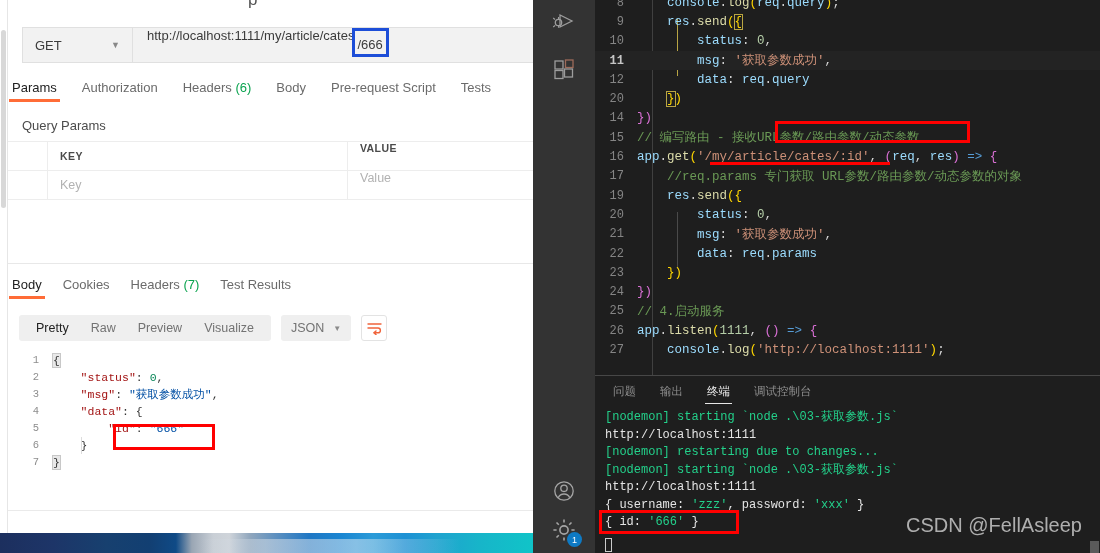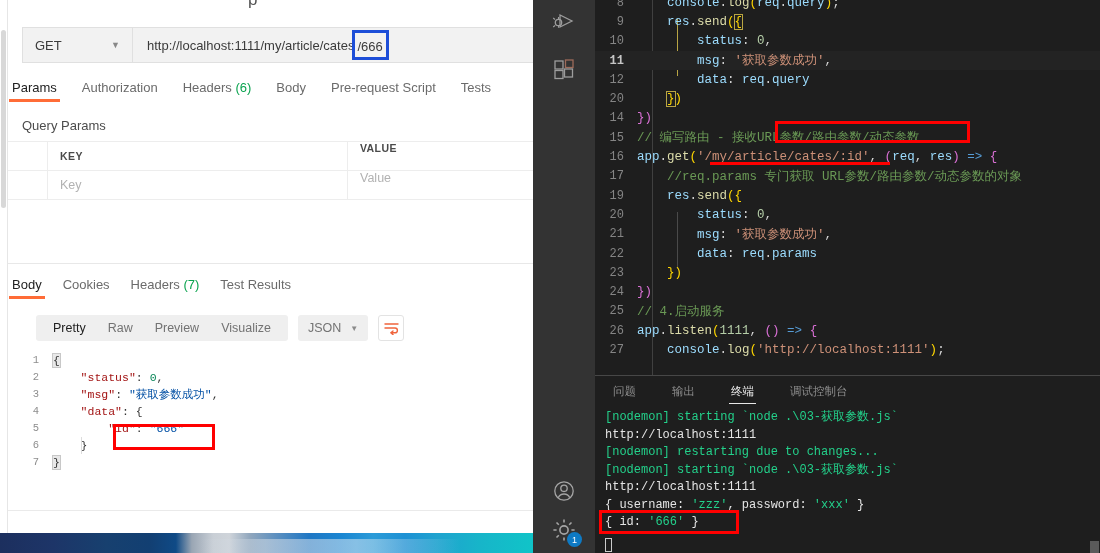--- a/index.html
+++ b/index.html
@@ -36,21 +36,21 @@
     position:absolute; left:22px; top:27px; width:512px; height:36px;
     display:flex; border:1px solid #e0e0e0; background:#f2f2f2;
   }
   .method-box {
     width:110px; border-right:1px solid #e0e0e0;
     display:flex; align-items:center; justify-content:space-between;
     padding:0 12px; font-size:13px; color:#3b3b3b;
   }
   .method-caret{ font-size:9px; color:#888; }
   .url-box {
-    flex:1; display:flex; align-items:center; padding-left:14px;
+    flex:1; display:flex; align-items:flex-start; padding-left:14px;
     font-size:13px; color:#3b3b3b; position:relative; white-space:nowrap;
   }
   .url-hl {
     border:3px solid #1d4ed8; padding:7px 3px 2px 2px;
     margin-left:-2px; line-height:1.1;
   }
 
   
   .req-tabs {
     position:absolute; left:12px; top:80px; width:522px; height:28px;
@@ -95,21 +95,21 @@
     display:flex; align-items:flex-start; font-size:13px;
   }
   .resp-tab{ color:#6b6b6b; margin-right:21px; position:relative; padding-bottom:7px;
              cursor:pointer; white-space:nowrap;}
   .resp-tab.active{ color:#212121; }
   .resp-tab.active:after{
     content:""; position:absolute; left:-3px; right:-3px; bottom:0; height:3px; background:#ff6c37;
   }
 
   .fmt-bar{
-    position:absolute; left:36px; top:315px; display:flex; align-items:center; gap:10px;
+    position:absolute; left:19px; top:315px; display:flex; align-items:center; gap:10px;
   }
   .fmt-group{
     background:#efefef; border-radius:3px; height:26px;
     display:flex; align-items:center; padding:0 6px;
   }
   .fmt-item{ font-size:12.5px; color:#737373; padding:0 11px; cursor:pointer; }
   .fmt-item.active{ color:#212121; }
   .json-group{
     background:#efefef; border-radius:3px; height:26px;
     display:flex; align-items:center; padding:0 10px; gap:9px; cursor:pointer;
@@ -225,21 +225,21 @@
   }
 
   
   .term-sep{
     position:absolute; left:0; top:375px; width:505px; height:1px; background:#474747;
   }
   .term{
     position:absolute; left:0; top:376px; width:505px; height:177px; background:#1e1e1e;
   }
   .term-tabs{
-    position:absolute; left:8px; top:4px; display:flex; gap:16px; font-size:11.5px;
+    position:absolute; left:8px; top:4px; display:flex; gap:4px; font-size:11.5px;
   }
   .term-tab{
     color:#8e8e8e; padding:4px 10px 6px 10px; position:relative; cursor:pointer;
     font-family:"Liberation Sans", sans-serif; white-space:nowrap;
   }
   .term-tab.active{ color:#e7e7e7; }
   .term-tab.active:after{
     content:""; position:absolute; left:8px; right:8px; bottom:1px; height:1px; background:#e7e7e7;
   }
   .term-body{
@@ -548,13 +548,14 @@
       <div class="tl tg">[nodemon] starting `node .\03-获取参数.js`</div>
       <div class="tl tw">http://localhost:1111</div>
       <div class="tl"><span class="tw">{ username: </span><span class="tg">'zzz'</span><span class="tw">, password: </span><span class="tg">'xxx'</span><span class="tw"> }</span></div>
       <div class="tl"><span class="tw">{ id: </span><span class="tg">'666'</span><span class="tw"> }</span></div>
     </div>
     <div class="term-scroll"></div>
   </div>
 
   <div class="term-hl"></div>
   <div class="term-cursor"></div>
+  <div class="watermark">CSDN @FellAsleep</div>
 </div>
 
 </body></html>

